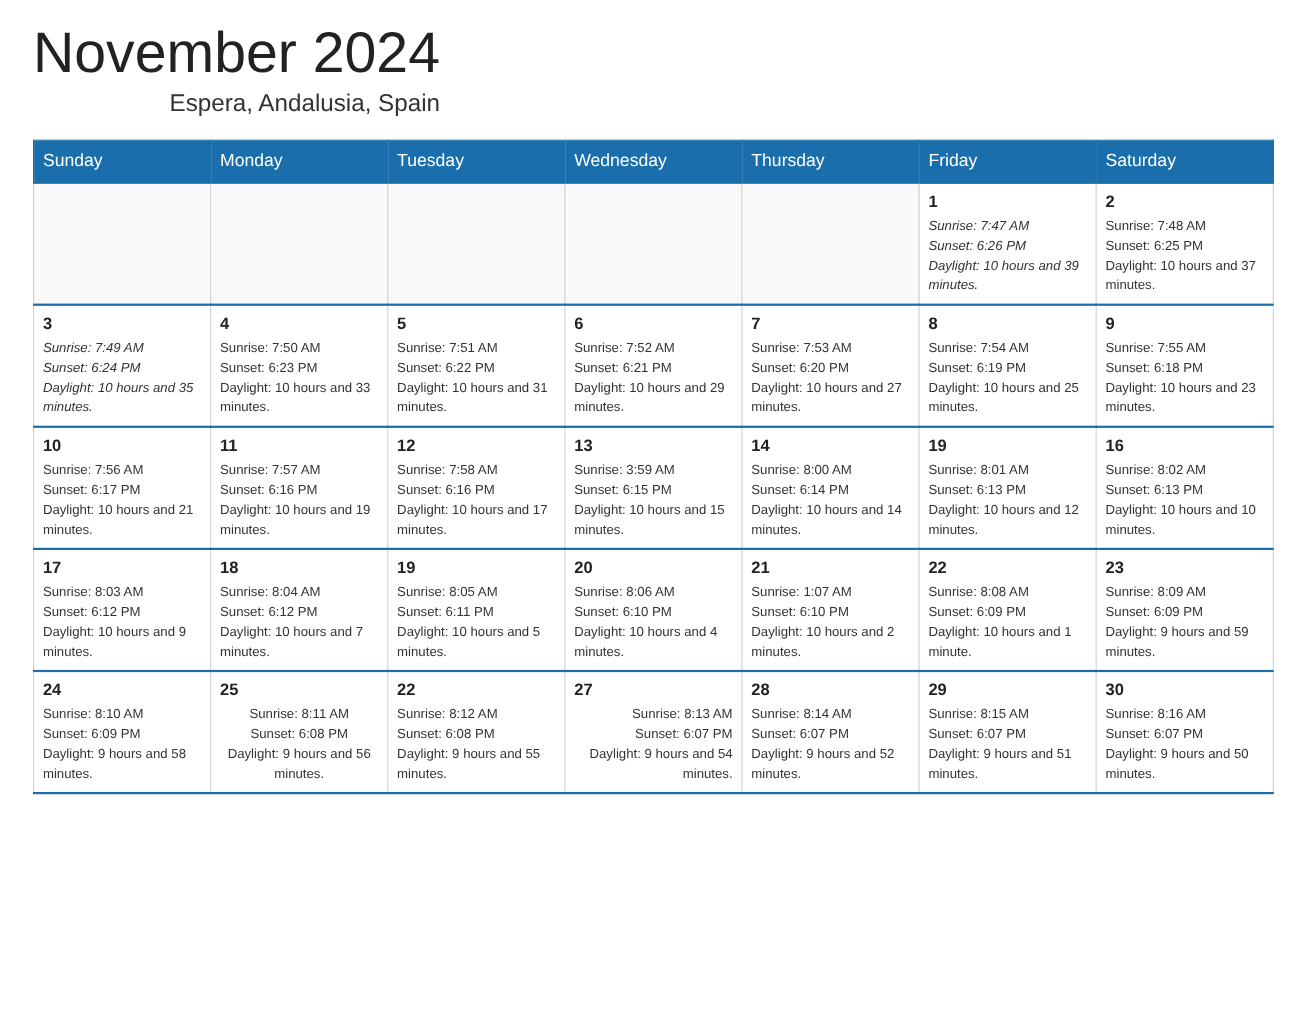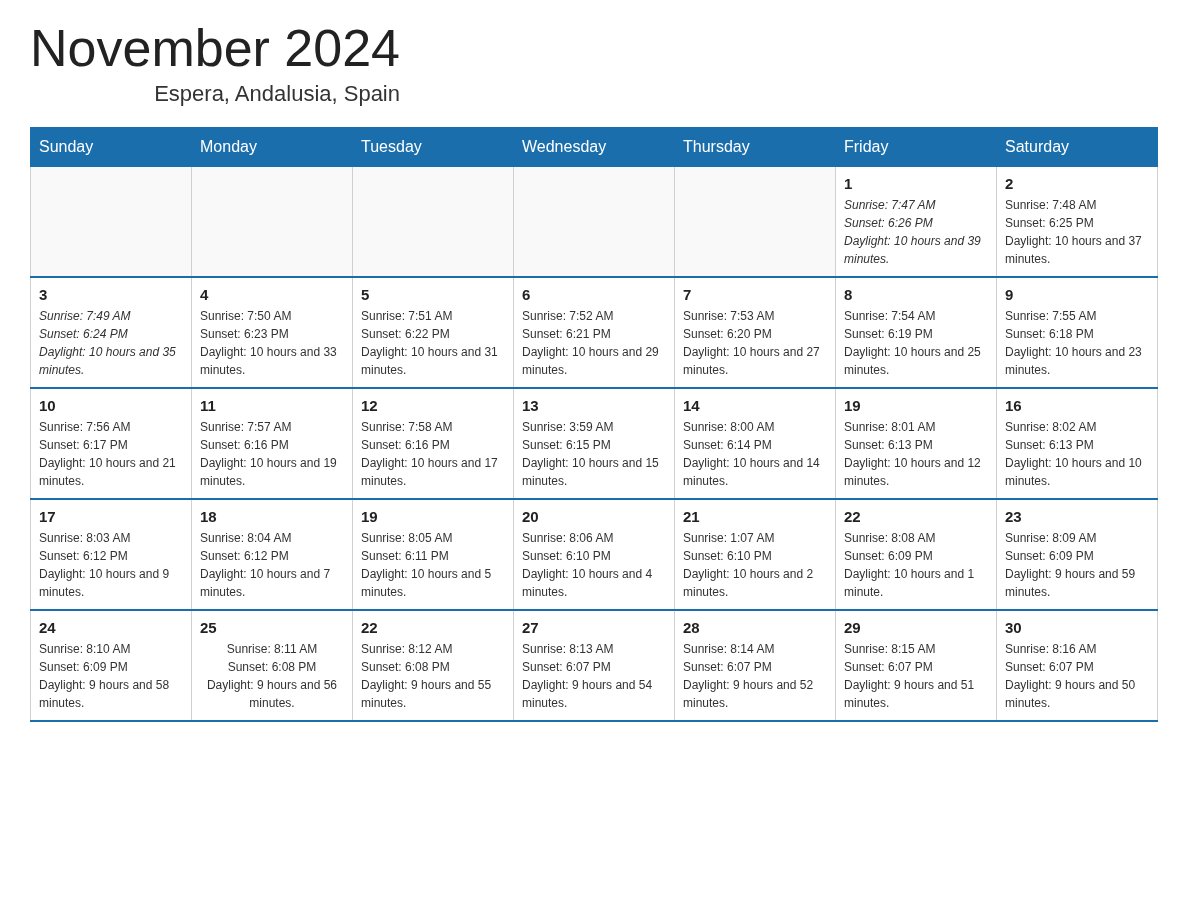--- a/index.html
+++ b/index.html
@@ -292,21 +292,21 @@
 Daylight: 9 hours and 56 minutes.</div>
         </td>
         <td>
           <span class="day-number">22</span>
           <div class="day-info" style="white-space: pre-line;">Sunrise: 8:12 AM
 Sunset: 6:08 PM
 Daylight: 9 hours and 55 minutes.</div>
         </td>
         <td>
           <span class="day-number">27</span>
-          <div class="day-info" style="white-space: pre-line;">Sunrise: 8:13 AM
+          <div class="day-info" style="white-space: pre-line; text-align: right;">Sunrise: 8:13 AM
 Sunset: 6:07 PM
 Daylight: 9 hours and 54 minutes.</div>
         </td>
         <td>
           <span class="day-number">28</span>
           <div class="day-info" style="white-space: pre-line;">Sunrise: 8:14 AM
 Sunset: 6:07 PM
 Daylight: 9 hours and 52 minutes.</div>
         </td>
         <td>

